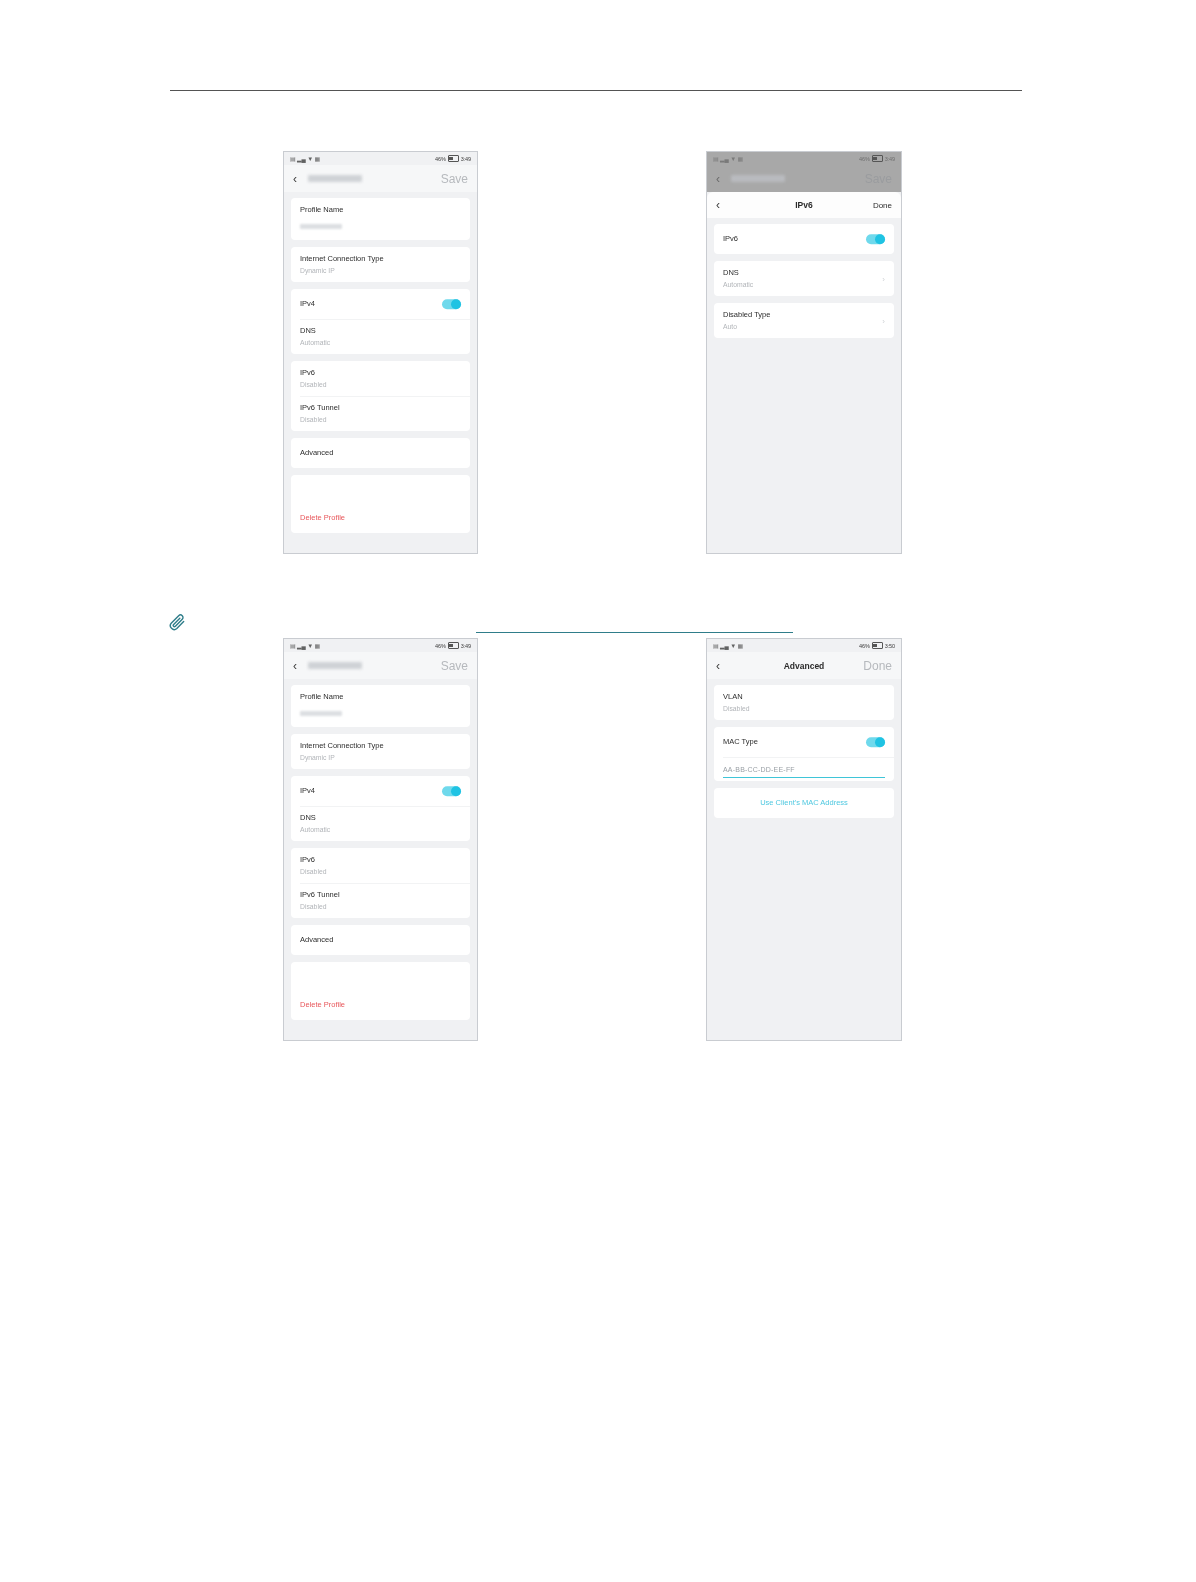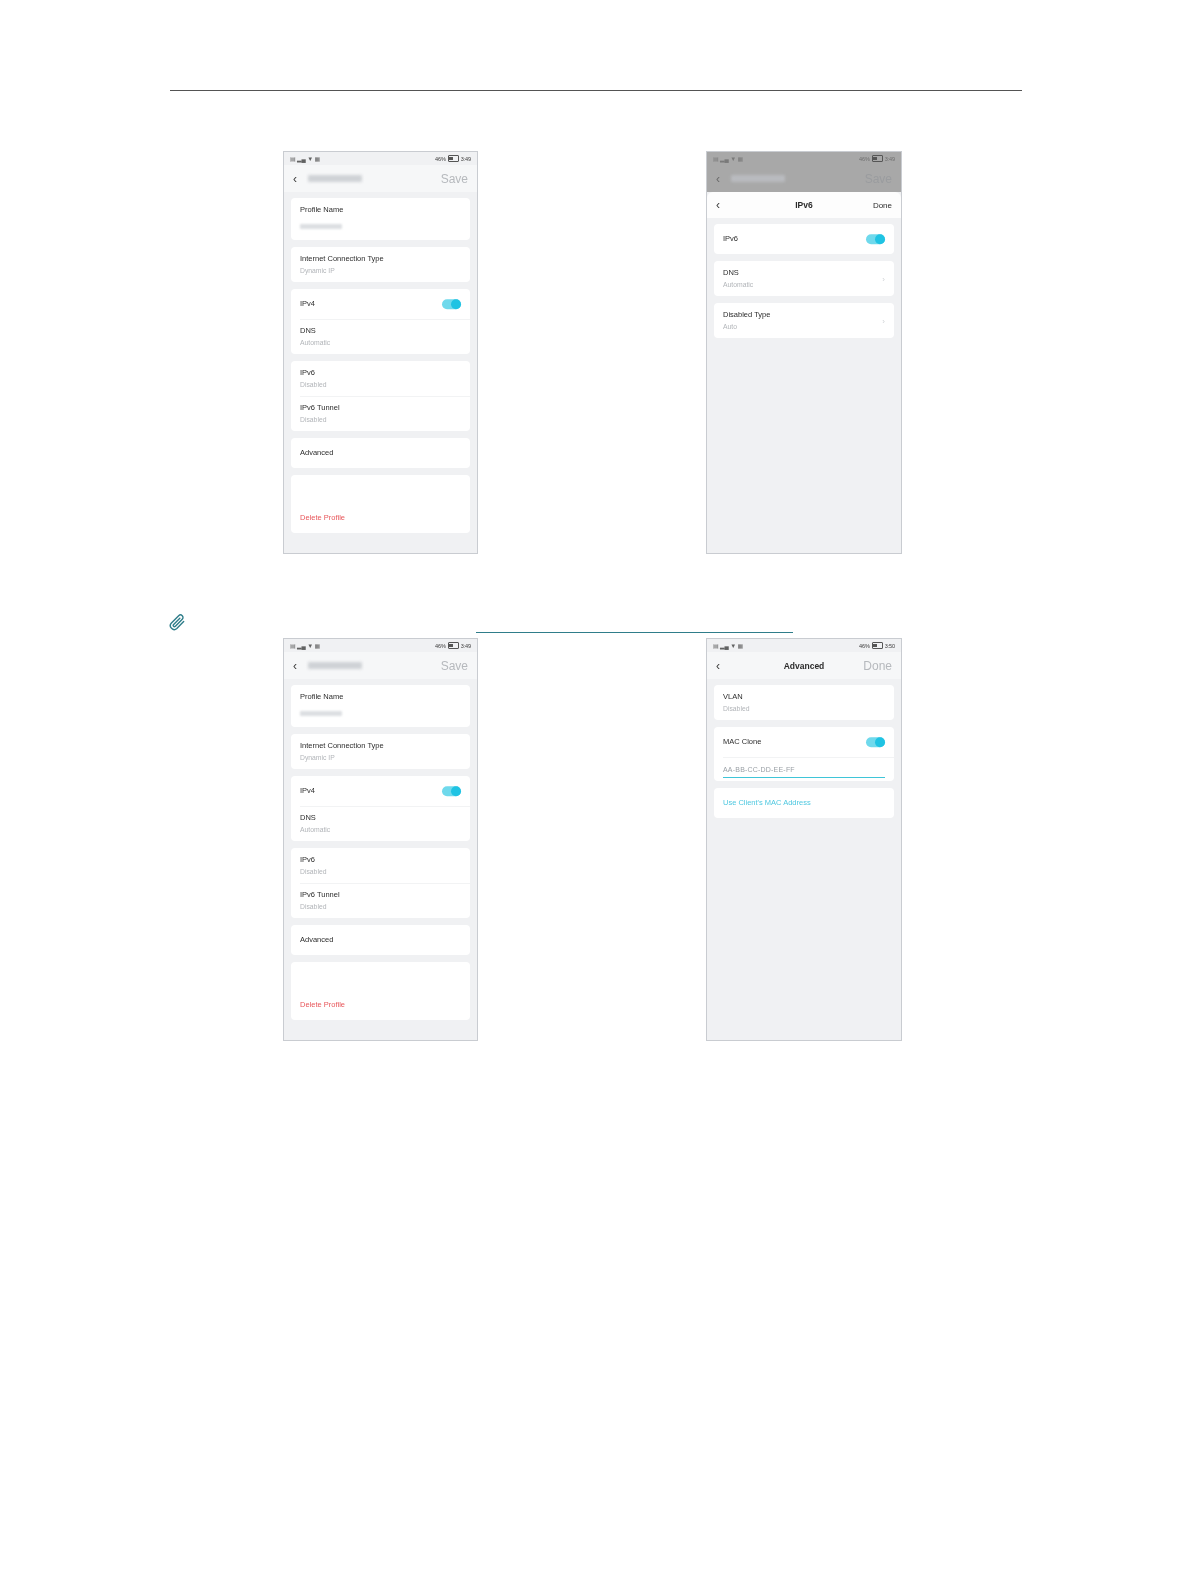--- a/index.html
+++ b/index.html
@@ -188,21 +188,21 @@
     display: inline-block;
     width: 42px; height: 5px;
     border-radius: 1px;
     background: #dcdfe2;
     filter: blur(1.2px);
     margin-top: 3px;
   }
   .row.single { padding-top: 10px; padding-bottom: 10px; }
 
   .row-danger .row-label { color: #e8575b; margin-top: 28px; }
-  .row-link .row-label { color: #4ec8e0; }
+  .row-link .row-label { color: #4ec8e0; text-align: center; }
 
   .chev-right {
     position: absolute;
     right: 9px;
     top: 50%;
     transform: translateY(-50%);
     font-size: 8px;
     color: #cfd2d6;
     font-weight: 300;
   }
@@ -494,21 +494,21 @@
 
     <div class="card">
       <div class="row">
         <div class="row-label">VLAN</div>
         <div class="row-value">Disabled</div>
       </div>
     </div>
 
     <div class="card">
       <div class="row single">
-        <div class="row-label">MAC Clone</div>
+        <div class="row-label">MAC Type</div>
         <div class="toggle"></div>
       </div>
       <div class="row input-row">
         <div class="inp-text">AA-BB-CC-DD-EE-FF</div>
         <div class="input-underline"></div>
       </div>
     </div>
 
     <div class="card">
       <div class="row single row-link">

